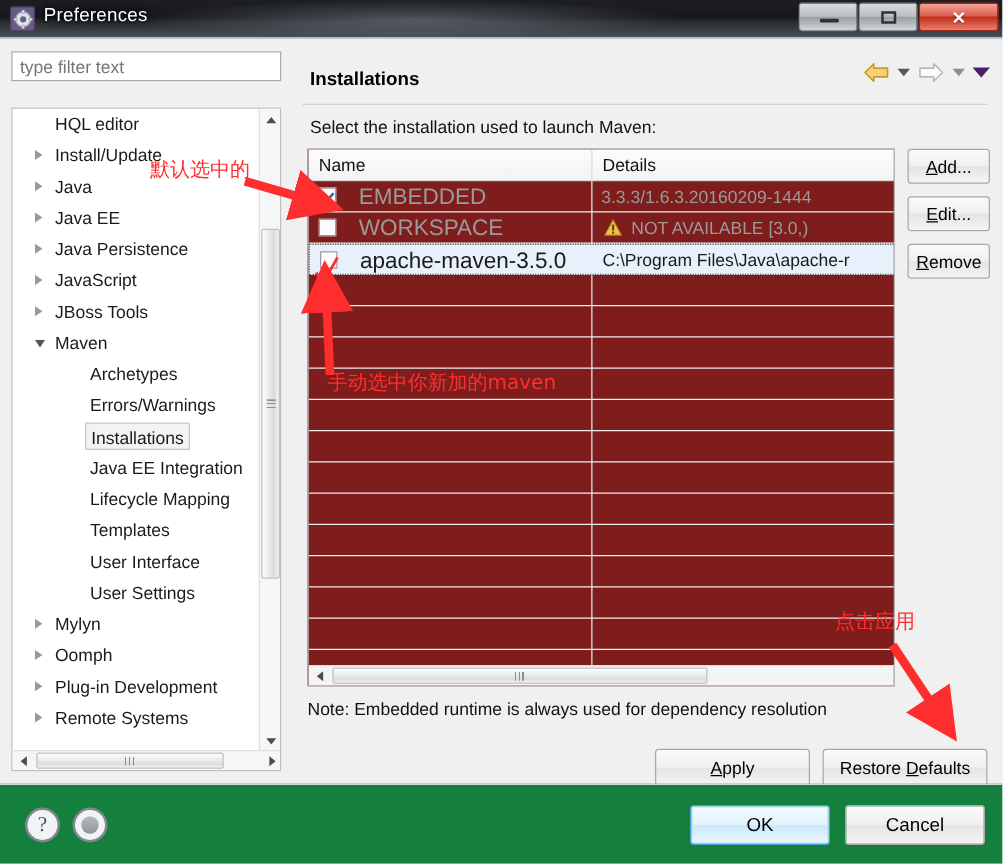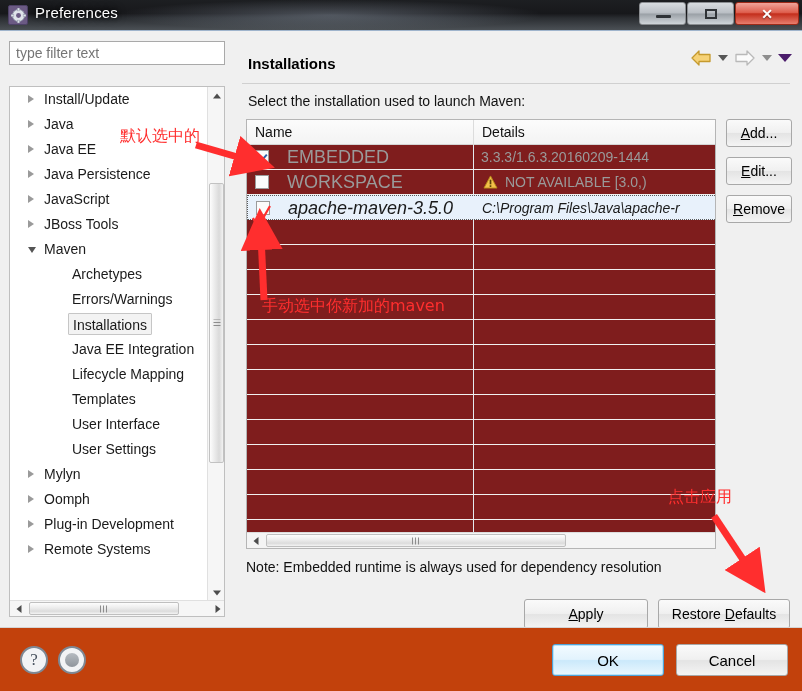--- a/index.html
+++ b/index.html
@@ -209,21 +209,20 @@
   .tbl-header .col.c2 { border-left: 1px solid #dcdcdc; }
   .tbl-rows { position: absolute; left: 0; top: 25px; width: 470px; height: 388px; }
   .trow {
     position: relative; height: 25px; line-height: 25px;
     border-bottom: 1px solid #f0f0f0;
   }
   .trow.selected {
     background: #e8f1fb;
     border: 1px dotted #5a5a5a;
     height: 25px;
-    font-style: italic;
   }
   .trow .cb {
     position: absolute; left: 8px; top: 5px; width: 14px; height: 14px;
     background: #fbfbfb; border: 1px solid #9b9b9b;
   }
   .trow .cb.checked::after {
     content: ""; position: absolute; left: 3px; top: 1px;
     width: 4px; height: 8px; border: solid #2c5fa8;
     border-width: 0 2px 2px 0; transform: rotate(42deg);
   }
@@ -271,21 +270,21 @@
     background: linear-gradient(to bottom, #fafafa 0%, #f0f0f0 48%, #e4e4e4 52%, #f4f4f4 100%);
     border: 1px solid #a8a8a8; border-radius: 3px;
     font-family: "Liberation Sans", sans-serif; font-size: 14px; color: #000000;
     cursor: default;
   }
   .btn-wide.apply { width: 124px; }
 
   
   .footer {
     position: absolute; left: 0; bottom: 0; width: 802px; height: 64px;
-    background: #c2410c; border-top: 1px solid #d4d4d4;
+    background: #15803d; border-top: 1px solid #d4d4d4;
   }
   .round-icon {
     position: absolute; top: 18px; width: 28px; height: 28px;
     border-radius: 50%; border: 2px solid #7e8894; background: #f2f3f5;
   }
   .round-icon.help { left: 20px; }
   .round-icon.help::after {
     content: "?"; position: absolute; left: 0; right: 0; top: 50%;
     transform: translateY(-50%); text-align: center;
     font-size: 17px; color: #4a5460; font-family: "Liberation Serif", serif;
@@ -355,20 +354,23 @@
     </div>
   </div>
 
   <div class="dialog-body">
 
     <div class="left-panel">
       <input class="filter-box" type="text" placeholder="type filter text" style="">
 
       <div class="tree-wrap">
         <div class="tree-scroll-area" id="tree-items">
+            <div class="tree-item">
+              <span class="lbl">HQL editor</span>
+            </div>
             <div class="tree-item">
               <span class="arrow collapsed"></span>
               <span class="lbl">Install/Update</span>
             </div>
             <div class="tree-item">
               <span class="arrow collapsed"></span>
               <span class="lbl">Java</span>
             </div>
             <div class="tree-item">
               <span class="arrow collapsed"></span>

